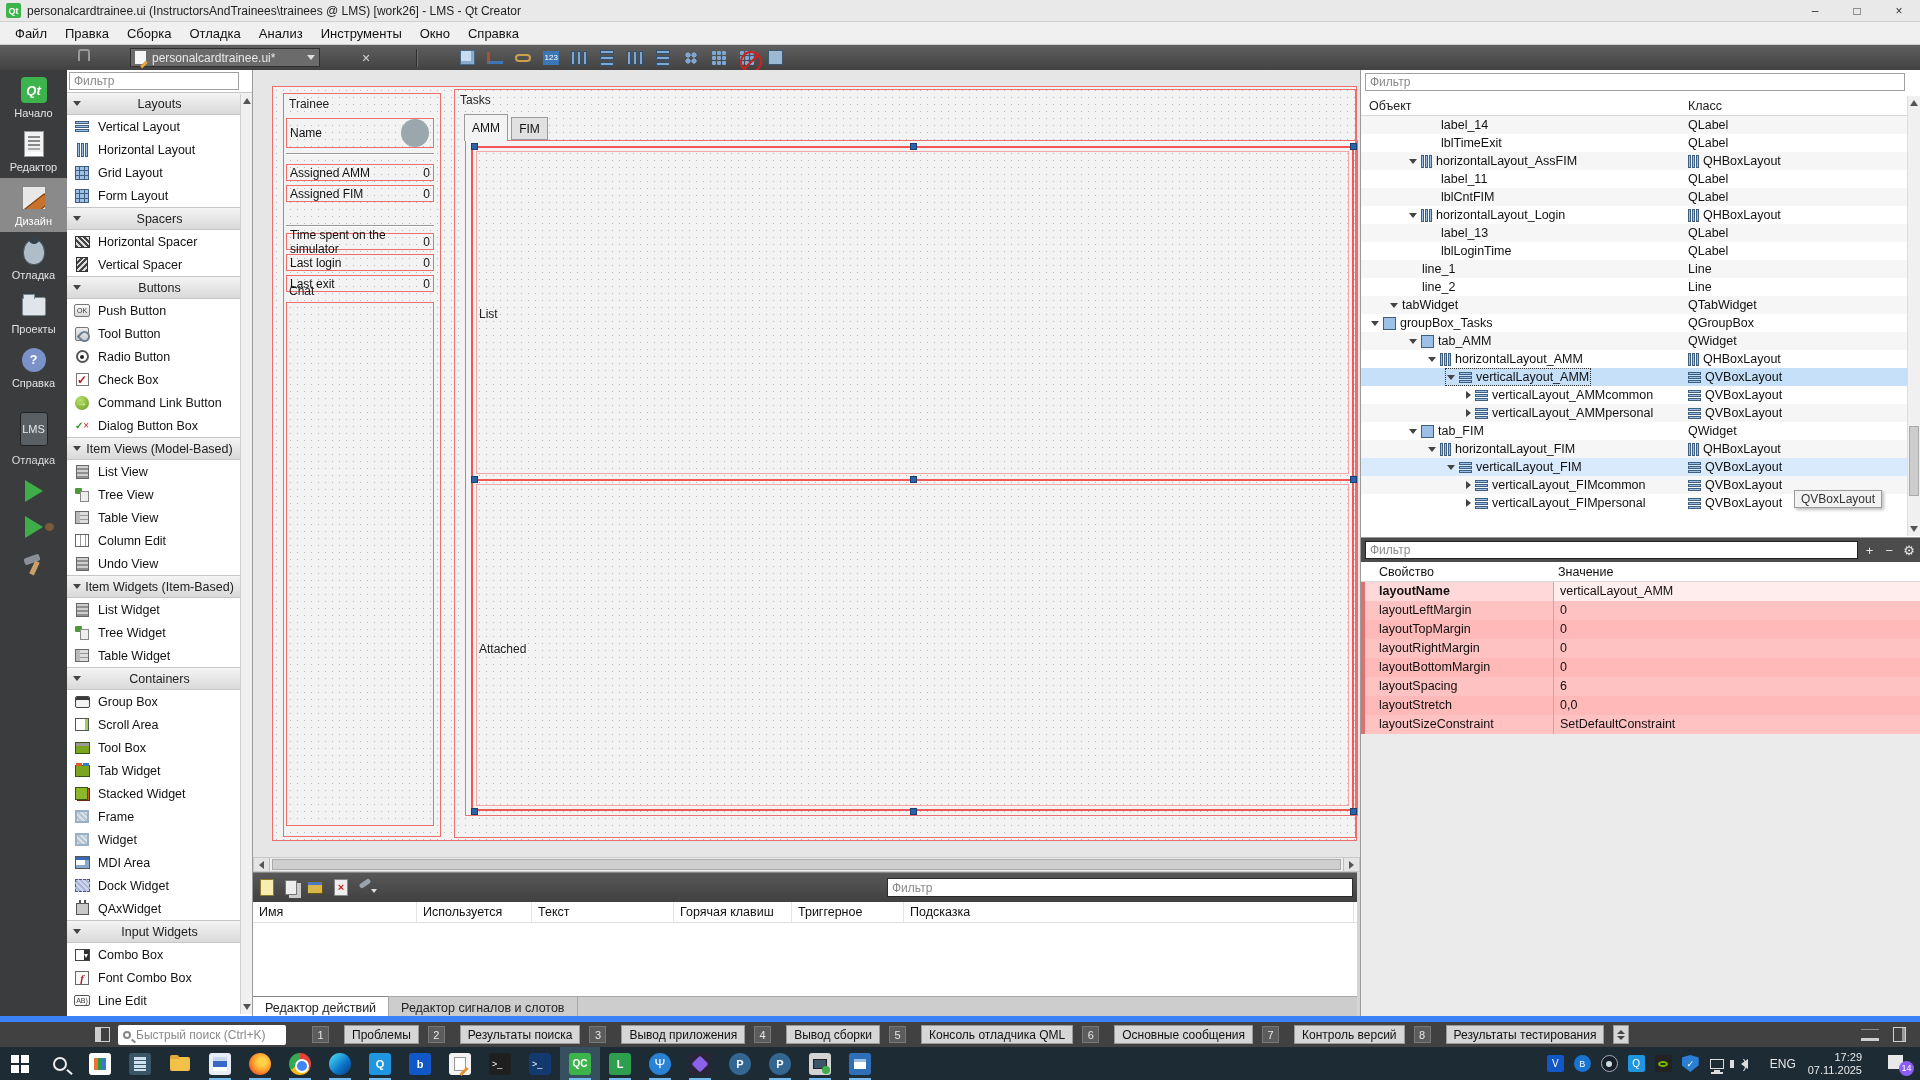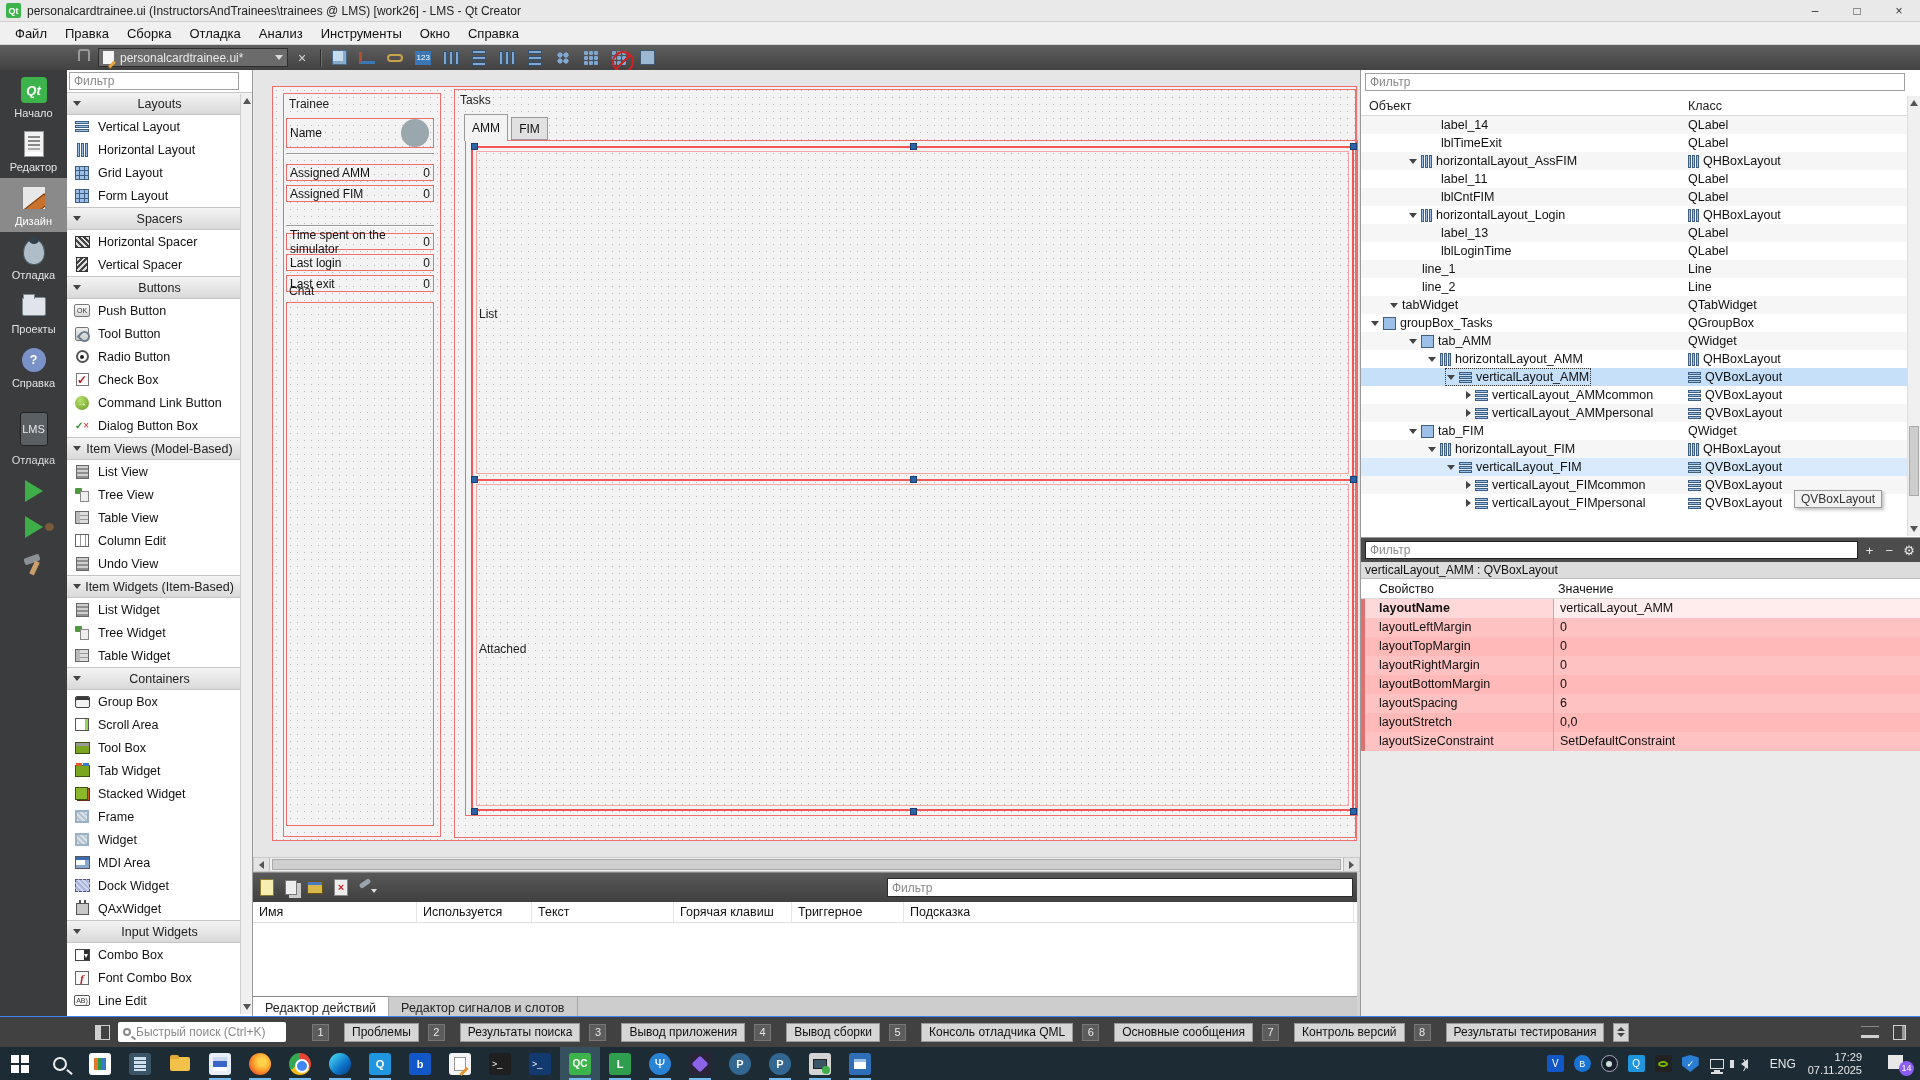--- a/index.html
+++ b/index.html
@@ -12,21 +12,21 @@
   .qticon { width:15px; height:15px; margin:0 6px 0 6px; background:#3cb44b; color:#fff; font-size:9px; font-weight:bold; display:flex; align-items:center; justify-content:center; border-radius:2px; }
   .wtitle { font-size:12px; color:#222; }
   .wctrls { margin-left:auto; display:flex; height:22px; }
   .wbtn { width:42px; height:22px; display:flex; align-items:center; justify-content:center; font-size:12px; color:#333; }
 
   
   .menubar { position:absolute; left:0; top:22px; width:1920px; height:23px; background:#f0f0f0; display:flex; align-items:center; padding-left:6px; border-bottom:1px solid #d0d0d0; }
   .menu-item { padding:3px 9px; font-size:13px; color:#111; }
 
   
-  .toolbar { position:absolute; left:0; top:45px; width:1920px; height:25px; background:linear-gradient(#5f5f5f,#424242); display:flex; align-items:center; }
+  .toolbar { position:absolute; left:0; top:45px; width:1920px; height:25px; background:linear-gradient(#5f5f5f,#424242); display:flex; align-items:center;gap:32px; }
   .lock-ic { width:12px; height:12px; margin-left:78px; border:2px solid #9a9a9a; border-radius:3px 3px 0 0; border-bottom:none; position:relative; top:-3px; }
   .filetab { margin-left:8px; width:190px; height:19px; background:#6b6b6b; border:1px solid #2f2f2f; display:flex; align-items:center; color:#e8e8e8; font-size:12px; padding:0 4px; }
   .filetab .doc { width:11px; height:13px; background:#f5f5f5; margin-right:6px; position:relative; }
   .filetab .doc::after { content:""; position:absolute; right:-2px; bottom:-2px; width:8px; height:3px; background:#e8a33d; transform:rotate(-45deg); }
   .filetab .dd { margin-left:auto; border:4px solid transparent; border-top:5px solid #ddd; position:relative; top:2px; }
   .tb-close { color:#d9d9d9; font-size:14px; margin:0 10px; }
   .tbsep { width:1px; height:18px; background:#2e2e2e; margin:0 4px; box-shadow:1px 0 0 #707070; }
   .tbi { width:24px; height:22px; margin:0 2px; position:relative; display:flex; align-items:center; justify-content:center; }
   .bars-h { display:flex; gap:2px; } .bars-h i { width:4px; height:14px; background:#7fa7d4; border:1px solid #31506e; }
   .bars-v { display:flex; flex-direction:column; gap:2px; } .bars-v i { width:14px; height:4px; background:#7fa7d4; border:1px solid #31506e; }
@@ -212,21 +212,21 @@
   .pp-row { height:19px; display:flex; font-size:12.5px; position:relative; }
   .pp-row .stripe { width:4px; background:#e07070; flex:none; }
   .pp-row .pname { width:189px; padding:2px 0 0 14px; border-right:1px solid #e89a9a; }
   .pp-row .pval { flex:1; padding:2px 0 0 6px; }
   .pp-row.r-even { background:#ffb9b9; } .pp-row.r-odd { background:#ffc2c2; }
   .pp-row.first { background:#ffd9d9; }
   .pp-row.first .pval { background:#ffecec; }
   .pp-row b { font-weight:bold; }
 
   
-  .statusbar { position:absolute; left:0; top:1016px; width:1920px; height:31px; background:#414141; display:flex; align-items:center; border-top:1px solid #3b82f6; }
+  .statusbar { position:absolute; left:0; top:1016px; width:1920px; height:31px; background:#414141; display:flex; align-items:center; border-top:6px solid #3b82f6; }
   .sb-toggle { width:15px; height:15px; border:1px solid #cfcfcf; margin-left:95px; background:linear-gradient(to right,#cfcfcf 5px,transparent 5px); }
   .sb-search { margin-left:8px; width:168px; height:20px; background:#fff; border-radius:2px; display:flex; align-items:center; padding:0 5px; gap:5px; }
   .sb-search .mag { width:8px; height:8px; border:2px solid #888; border-radius:50%; position:relative; flex:none; }
   .sb-search .mag::after { content:""; position:absolute; left:6px; top:7px; width:5px; height:2px; background:#888; transform:rotate(40deg); }
   .sb-search span { color:#8a8a8a; font-size:12px; white-space:nowrap; }
   .sb-panes { display:flex; align-items:center; gap:9px; margin-left:26px; }
   .sb-pane { display:flex; align-items:center; }
   .sb-num { width:17px; height:17px; background:#5c5c5c; color:#e8e8e8; font-size:11px; display:flex; align-items:center; justify-content:center; border:1px solid #777; }
   .sb-lbl { height:19px; background:#d6d6d6; color:#111; font-size:12px; padding:0 7px; display:flex; align-items:center; border:1px solid #9a9a9a; margin-left:15px; }
   .sb-spin { width:16px; height:19px; background:#d6d6d6; border:1px solid #9a9a9a; margin-left:9px; display:flex; flex-direction:column; align-items:center; justify-content:center; gap:2px; }
@@ -1106,21 +1106,20 @@
 
     <div class="proppane">
       <div class="pp-toolbar">
         <div class="pp-filter">
             <span>Фильтр</span>
           </div>
         <div class="pp-btn">+</div>
         <div class="pp-btn">−</div>
         <div class="pp-btn">⚙</div>
       </div>
-      <div class="pp-objhdr">verticalLayout_AMM : QVBoxLayout</div>
       <div class="pp-colhdr">
         <span class="c1">Свойство</span>
         <span class="c2">Значение</span>
       </div>
       <div id="pp-rows">
           <div class="pp-row first">
             <div class="stripe"></div>
             <div class="pname"><b>layoutName</b></div>
             <div class="pval">verticalLayout_AMM</div>
           </div>

